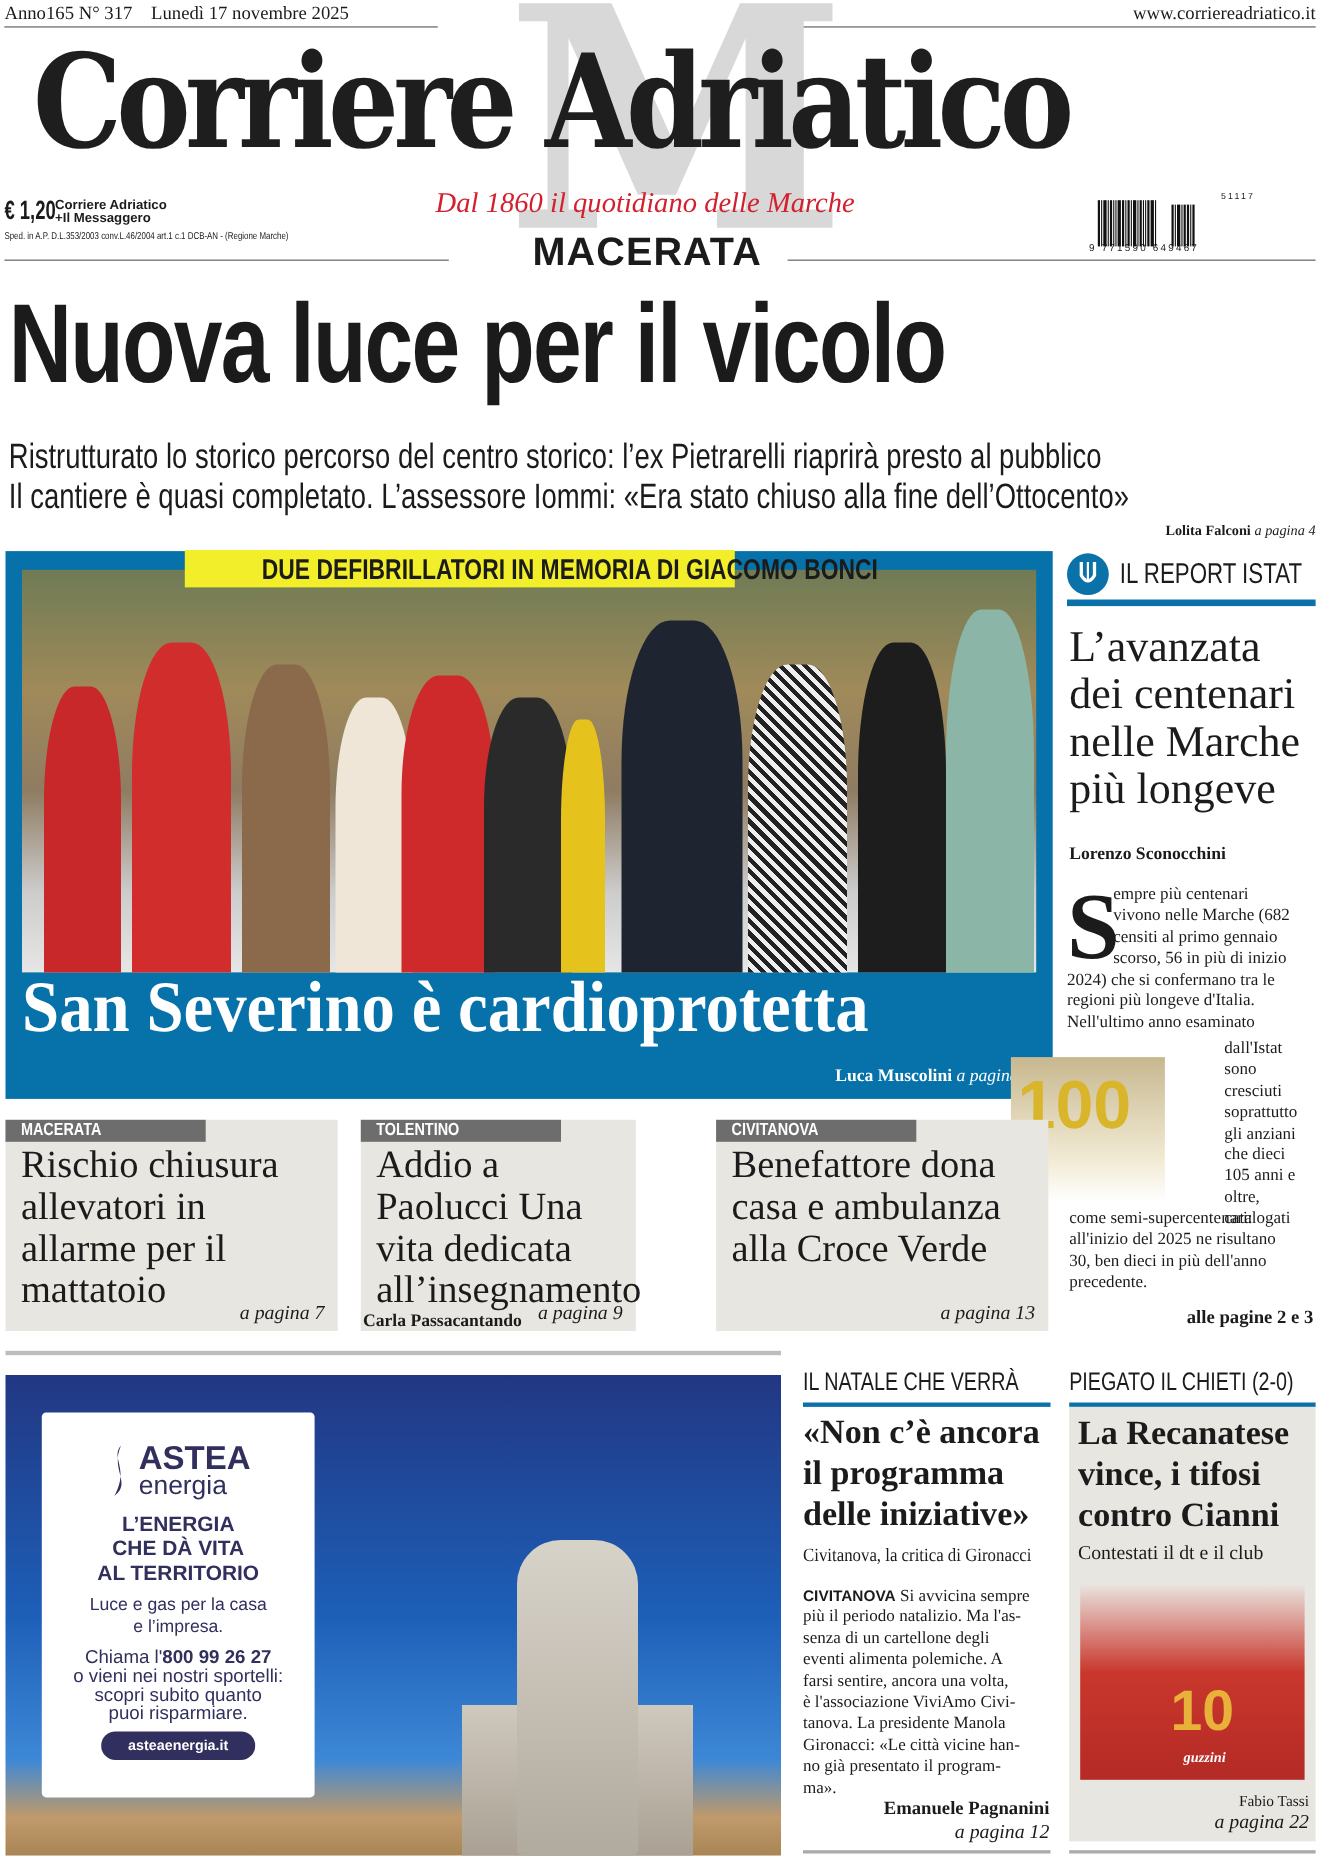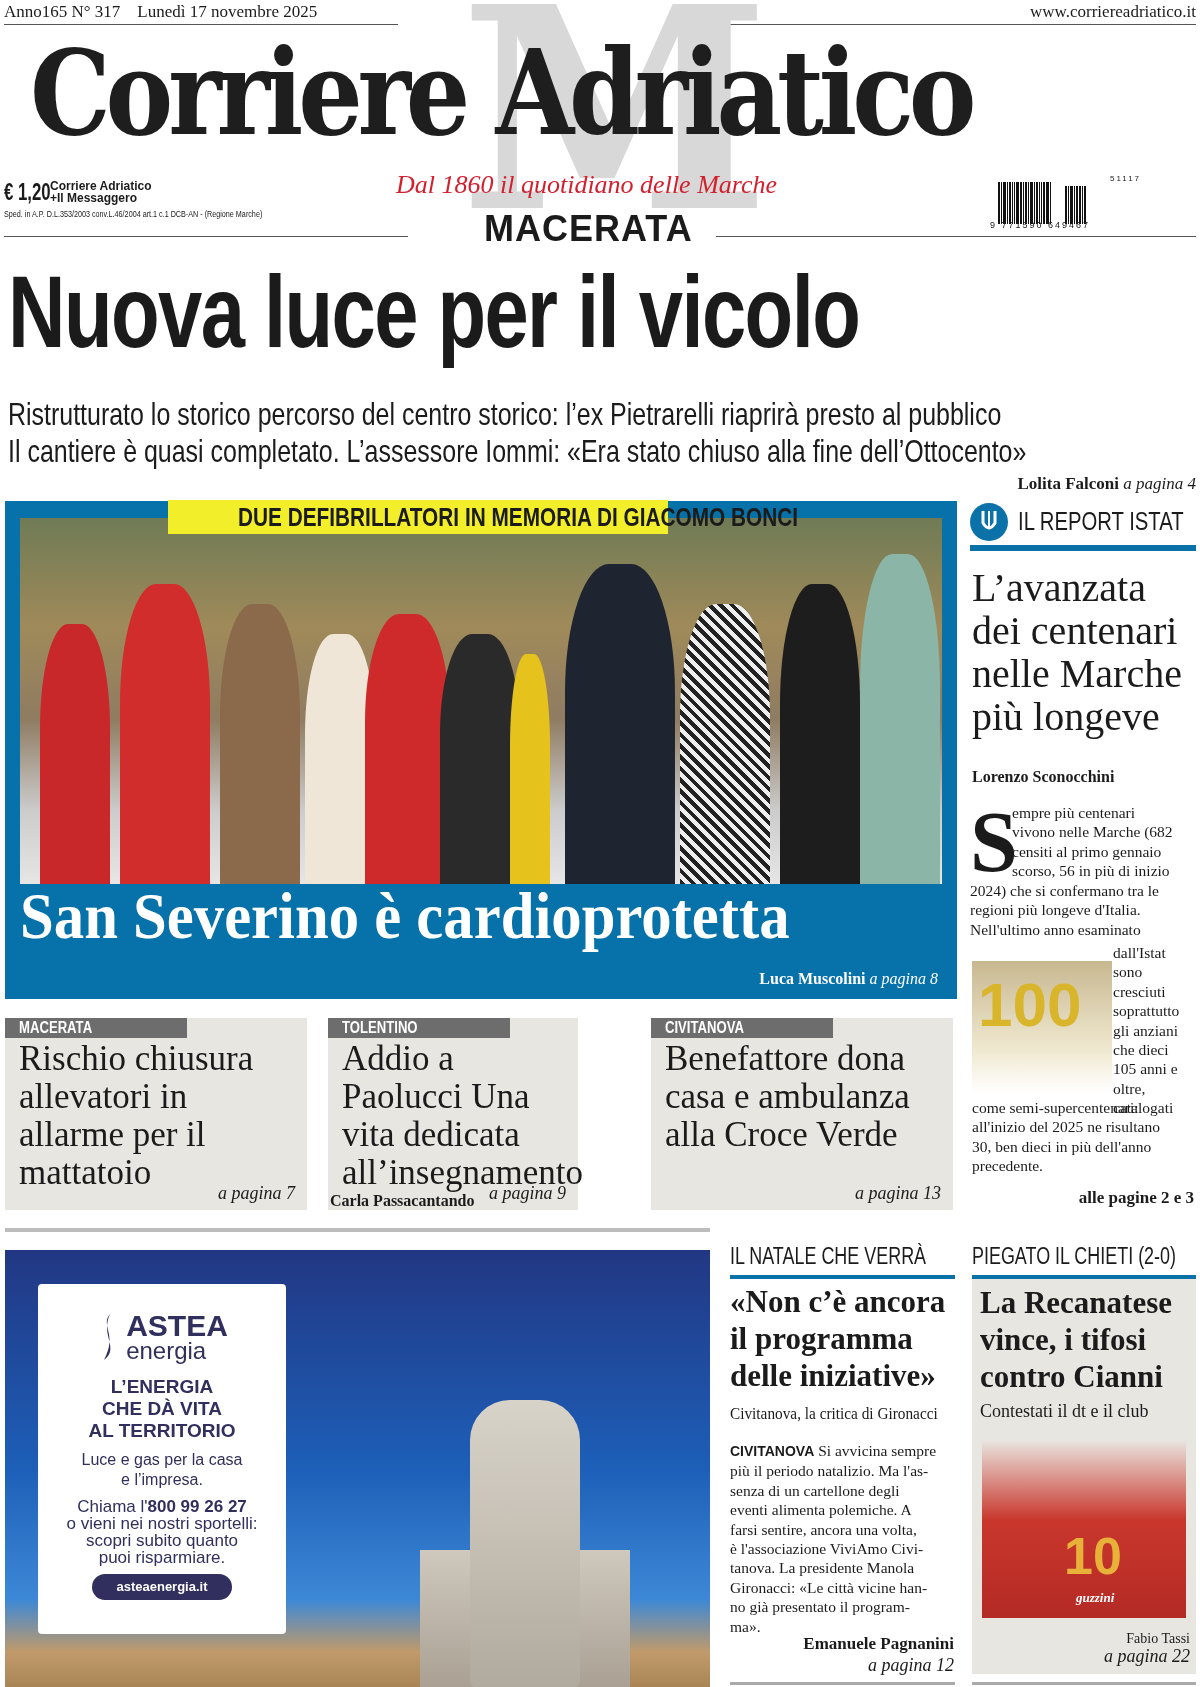--- a/index.html
+++ b/index.html
@@ -16,21 +16,21 @@
 .price{left:4px;top:178px;font-weight:bold;font-size:24px;transform:scaleX(0.7);transform-origin:left top}
 .pricesub{left:50px;top:180px;font-size:12px;line-height:12px;font-weight:bold}
 .legal{left:4px;top:209px;font-size:9px;transform:scaleX(0.8);transform-origin:left top;white-space:nowrap}
 .barcode{left:998px;top:178px;width:120px;height:46px;display:flex;align-items:flex-end;gap:1px}
 .bar{background:#111;height:42px}
 .barnum{left:990px;top:220px;font-size:9px;letter-spacing:2px}
 .barnum2{left:1110px;top:174px;font-size:8px;letter-spacing:2px}
 
 .headline{left:8px;top:262px;font-weight:bold;font-size:102px;line-height:100px;white-space:nowrap;transform:scaleX(0.78);transform-origin:left top;letter-spacing:-2px}
 .sub{left:8px;font-size:32px;white-space:nowrap;transform:scaleX(0.78);transform-origin:left top}
-.byline-r{font-size:17px;white-space:nowrap}
+.byline-r{font-size:13px;white-space:nowrap}
 
 .photobox{left:5px;top:501px;width:952px;height:498px;background:#0672a9}
 .photo{left:20px;top:518px;width:922px;height:366px;background:linear-gradient(180deg,#6f7b55 0%,#a08a5a 30%,#8f7c62 55%,#ccc 80%,#e6e6e6 100%)}
 .person{position:absolute;bottom:0;border-radius:40% 40% 0 0}
 .kicker-yellow{left:168px;top:500px;width:500px;height:34px;background:#f2ee2a;font-size:26px;font-weight:bold;text-align:center;line-height:34px;white-space:nowrap}
 .kicker-yellow span{display:inline-block;transform:scaleX(0.8);transform-origin:center}
 .photo-headline{left:20px;top:878px;color:#fff;font-weight:bold;font-size:66px;white-space:nowrap;transform:scaleX(0.92);transform-origin:left top}
 .photo-byline{right:262px;top:970px;color:#fff;font-size:16px}
 
 .istat-icon{left:970px;top:503px;width:38px;height:38px;border-radius:50%;background:#0a72a8}
@@ -157,21 +157,21 @@
   <div>empre più centenari</div>
     <div>vivono nelle Marche (682</div>
     <div>censiti al primo gennaio</div>
     <div>scorso, 56 in più di inizio</div>
 </div>
 <div class="abs body-text" style="left:970px;top:881px">
   <div>2024) che si confermano tra le</div>
     <div>regioni più longeve d'Italia.</div>
     <div>Nell'ultimo anno esaminato</div>
 </div>
-<div class="abs" style="left:972px;top:961px;width:140px;height:132px;background:linear-gradient(180deg,#c8b890,#f1ead3 70%,#fff)">
+<div class="abs" style="left:919px;top:961px;width:140px;height:132px;background:linear-gradient(180deg,#c8b890,#f1ead3 70%,#fff)">
   <div style="position:absolute;left:6px;top:8px;font-size:62px;font-weight:bold;color:#d9b52b;font-family:'Liberation Sans',sans-serif">100</div>
 </div>
 <div class="abs body-text" style="left:1113px;top:943px">
   <div>dall'Istat</div>
     <div>sono</div>
     <div>cresciuti</div>
     <div>soprattutto</div>
     <div>gli anziani</div>
     <div>che dieci</div>
     <div>105 anni e</div>

